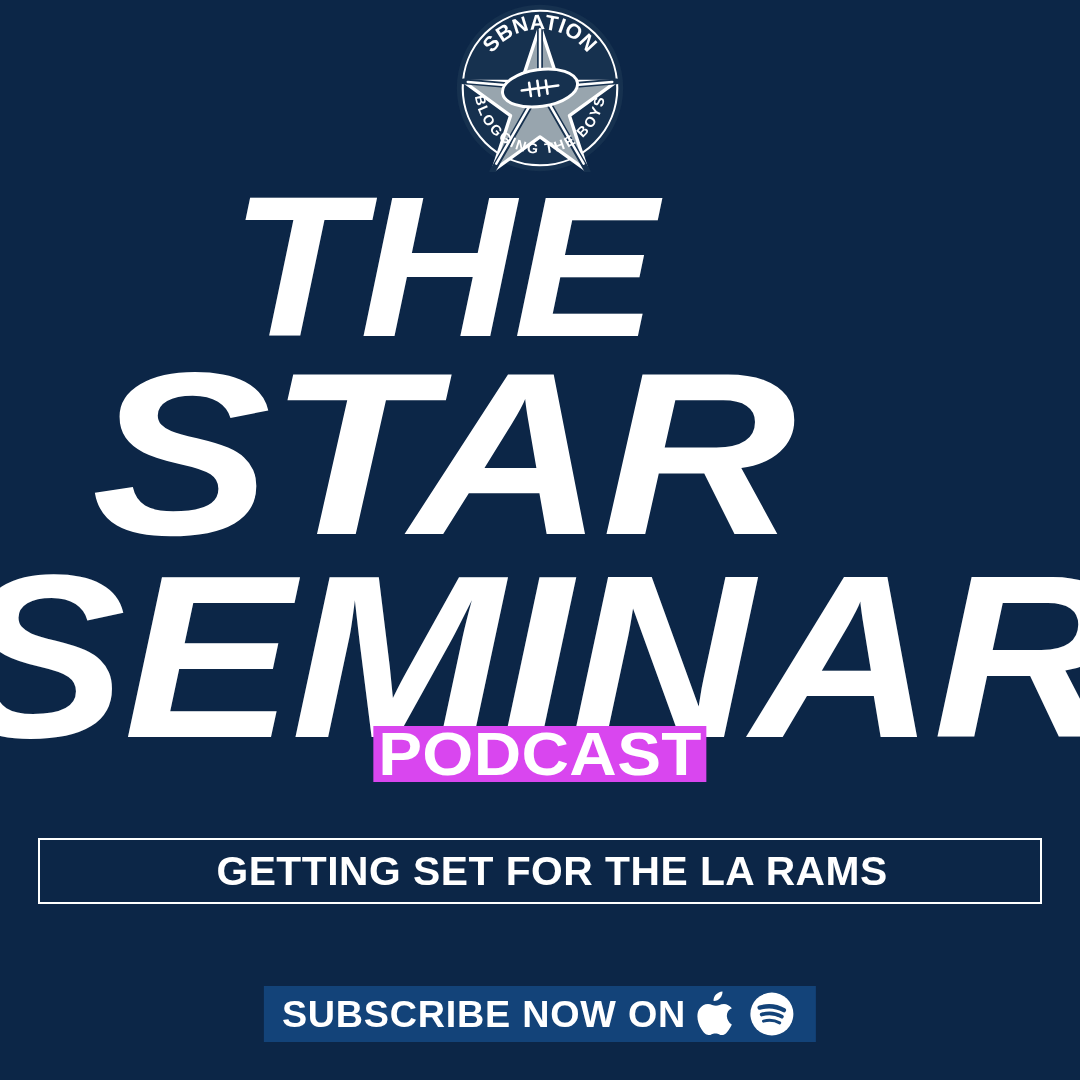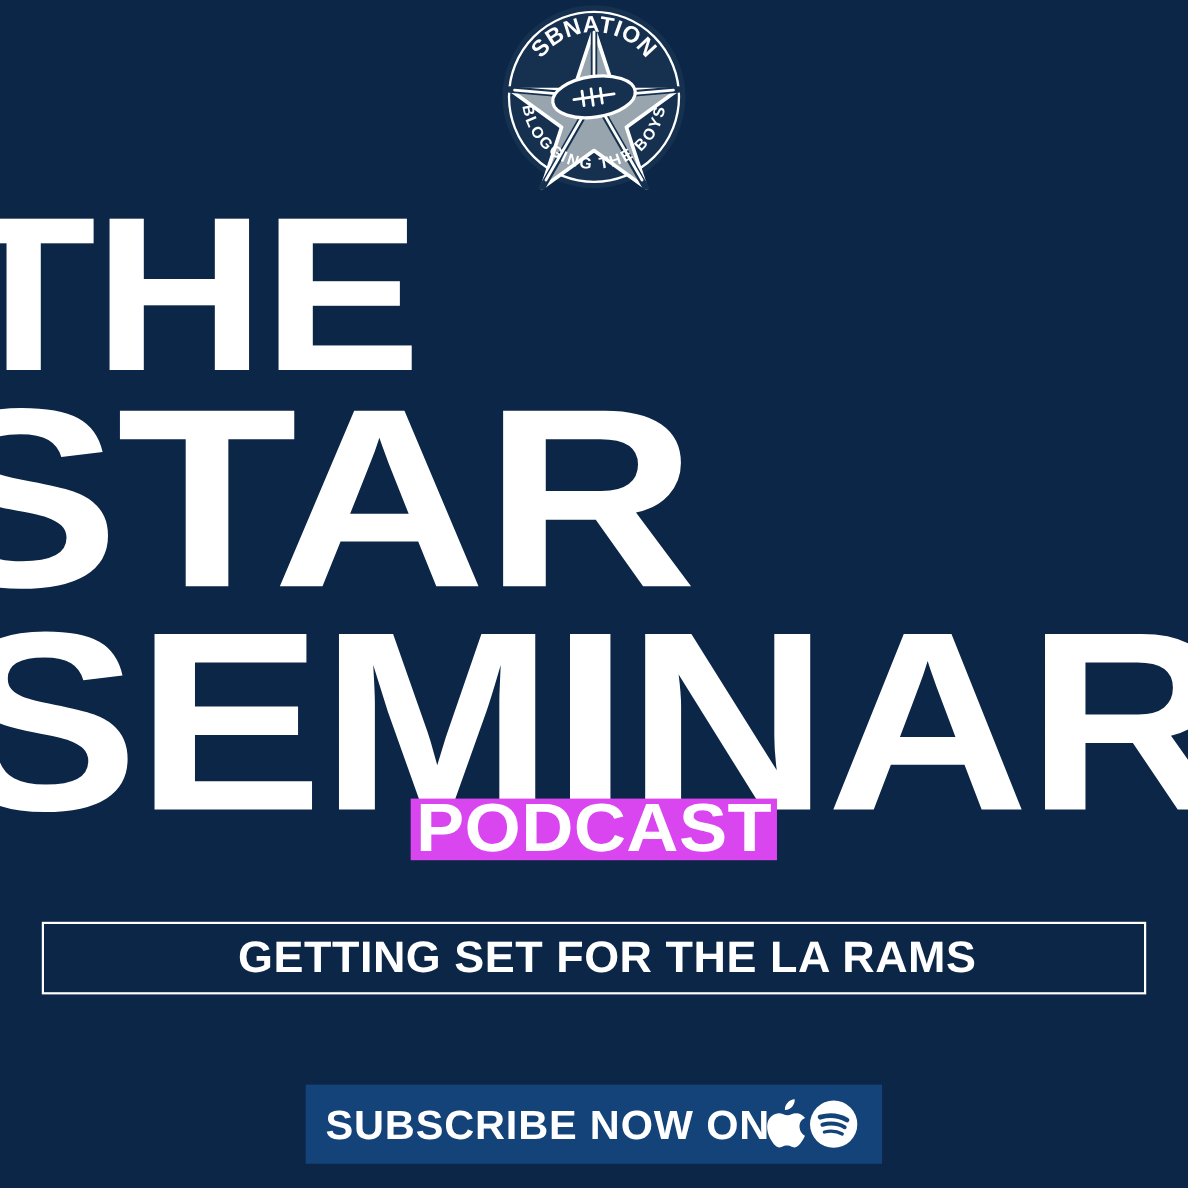--- a/index.html
+++ b/index.html
@@ -32,20 +32,22 @@
     height: 168px;
   }
   #network-logo svg { display: block; width: 168px; height: 168px; }
 
   
   #title-block {
     position: absolute;
     left: 0;
     top: 186px;
     width: 885px;
+    text-align: center;
+    font-style: italic;
   }
   .title-line {
     display: block;
     color: #ffffff;
     font-family: "Liberation Sans Narrow", "Liberation Sans", sans-serif;
     font-weight: bold;
     letter-spacing: -0.01em;
     line-height: 0.84;
     white-space: nowrap;
     transform-origin: center center;
@@ -116,25 +118,25 @@
     white-space: nowrap;
   }
 
   
   #subscribe-bar {
     position: absolute;
     left: 50%;
     top: 986px;
     transform: translateX(-50%);
     background: #134379;
-    height: 72px;
+    height: 56px;
     display: flex;
     align-items: center;
     justify-content: center;
-    gap: 0;
+    gap: 14px;
     padding: 0 22px;
     box-sizing: border-box;
   }
   #subscribe-label {
     color: #ffffff;
     font-family: "Liberation Sans Narrow", "Liberation Sans", sans-serif;
     font-weight: bold;
     font-size: 37px;
     line-height: 1;
     letter-spacing: 0.02em;

